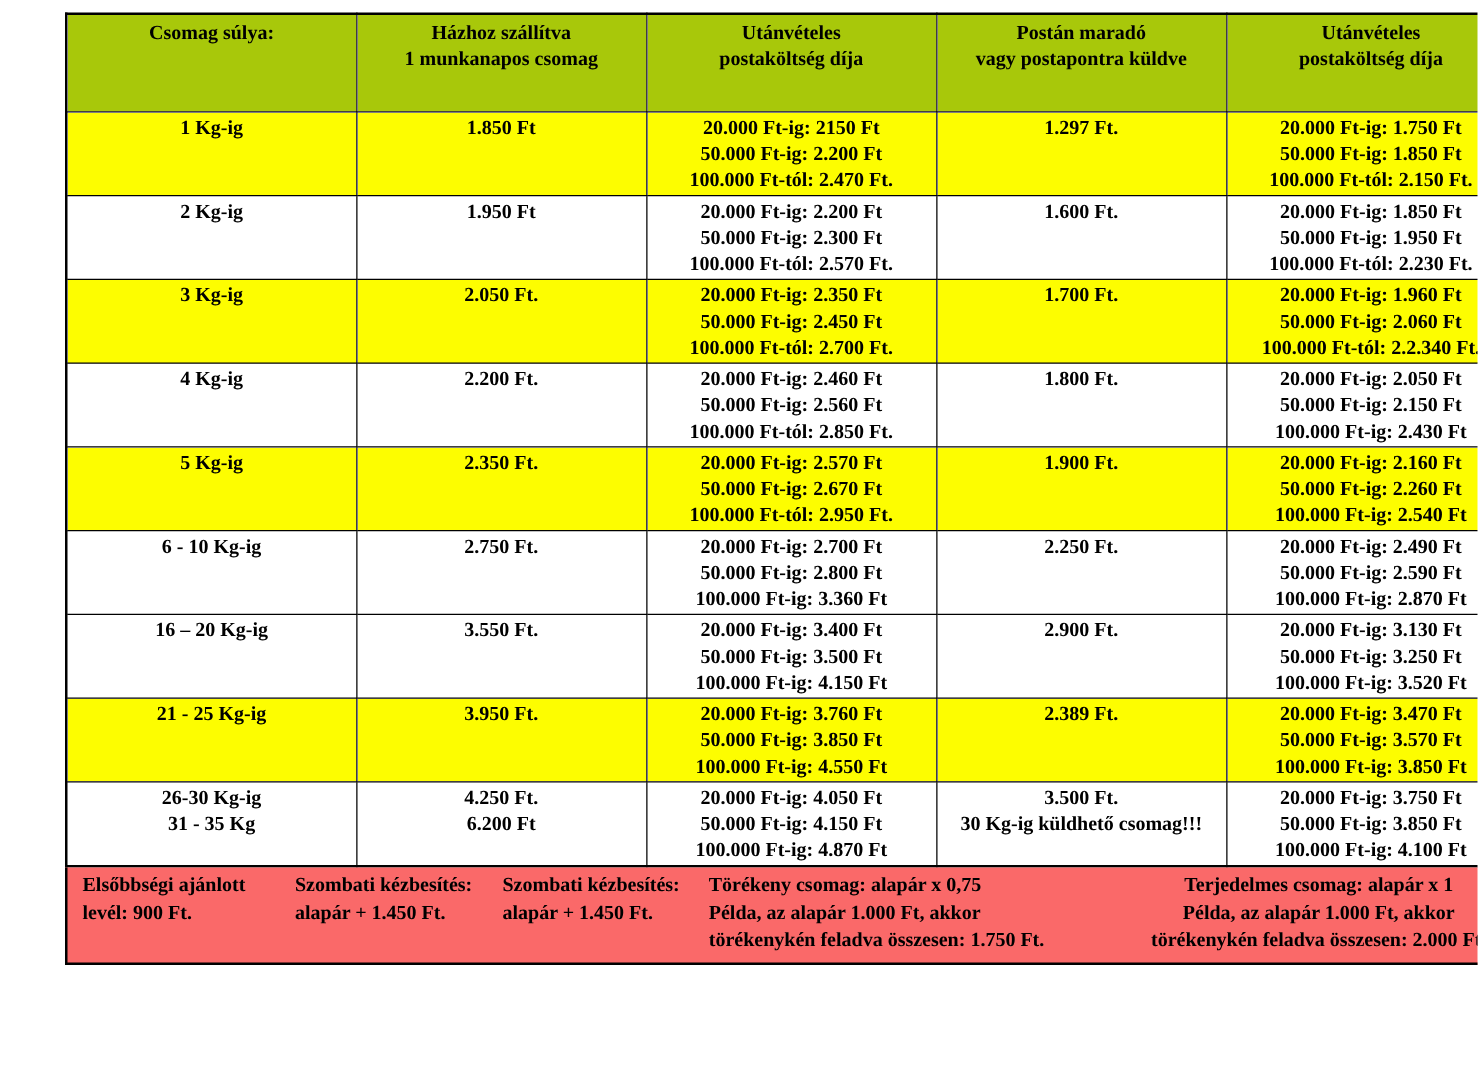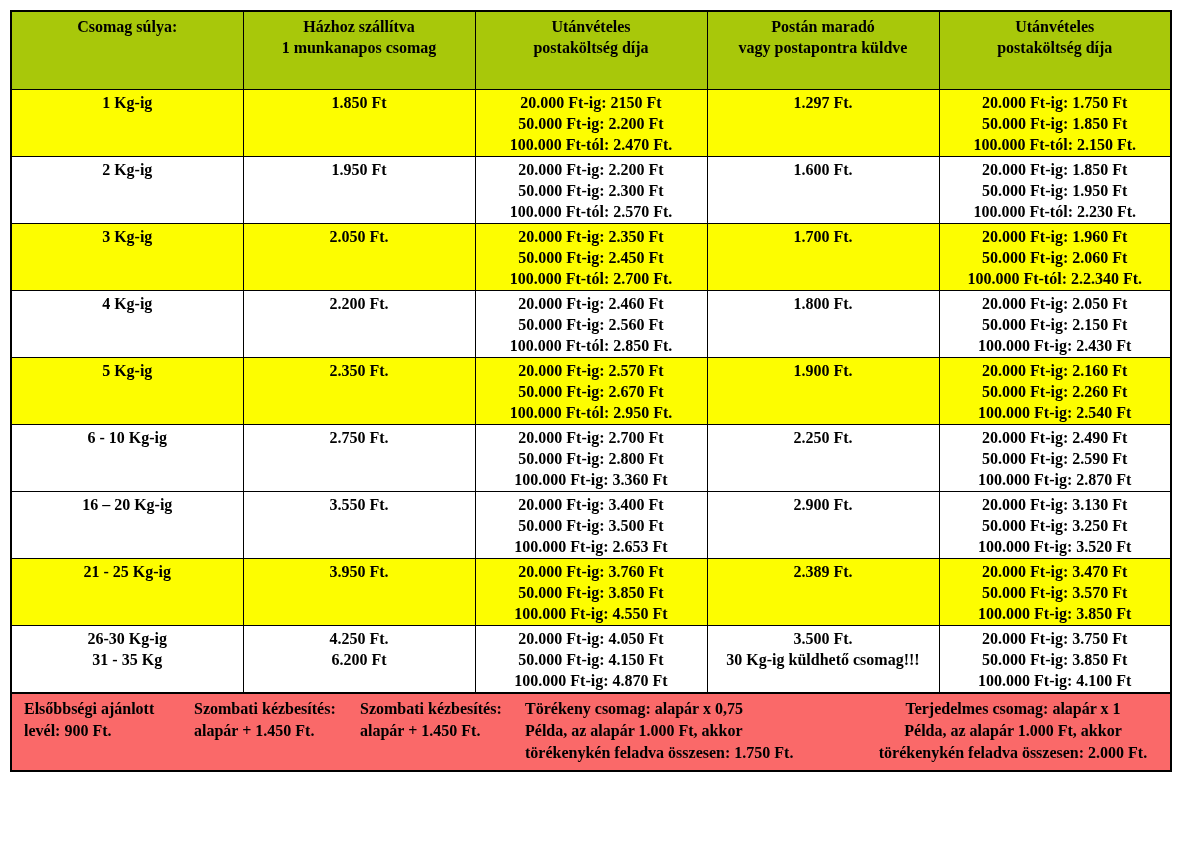--- a/index.html
+++ b/index.html
@@ -2,24 +2,25 @@
 <html style="--header-green: #a8c80a; --row-yellow: #fdfd00; --row-white: #ffffff; --notes-red: #fa6969; --border-black: #000000;"><head>
 <meta charset="utf-8">
 <style>
   html, body {
     margin: 0;
     padding: 0;
     background: #ffffff;
     width: 1182px;
   }
   .wrap {
-    padding: 10px 10px 0 10px;
+    padding: 10px 10px 0 20px;
     font-family: "Liberation Serif", "DejaVu Serif", serif;
     font-weight: bold;
     color: #000;
+    margin-left: 32px;
   }
   table.price {
     border-collapse: collapse;
     table-layout: fixed;
     width: 1162px;
     border: 2px solid var(--border-black, #000);
     font-size: 16px;
   }
   table.price td {
     border: 1px solid var(--border-black, #000);
@@ -153,21 +154,21 @@
         <td>2.250 Ft.</td>
         <td>20.000 Ft-ig: 2.490 Ft
 50.000 Ft-ig: 2.590 Ft
 100.000 Ft-ig: 2.870 Ft</td>
       </tr>
       <tr>
         <td>16 – 20 Kg-ig</td>
         <td>3.550 Ft.</td>
         <td>20.000 Ft-ig: 3.400 Ft
 50.000 Ft-ig: 3.500 Ft
-100.000 Ft-ig: 2.653 Ft</td>
+100.000 Ft-ig: 4.150 Ft</td>
         <td>2.900 Ft.</td>
         <td>20.000 Ft-ig: 3.130 Ft
 50.000 Ft-ig: 3.250 Ft
 100.000 Ft-ig: 3.520 Ft</td>
       </tr>
       <tr class="y">
         <td>21 - 25 Kg-ig</td>
         <td>3.950 Ft.</td>
         <td>20.000 Ft-ig: 3.760 Ft
 50.000 Ft-ig: 3.850 Ft

